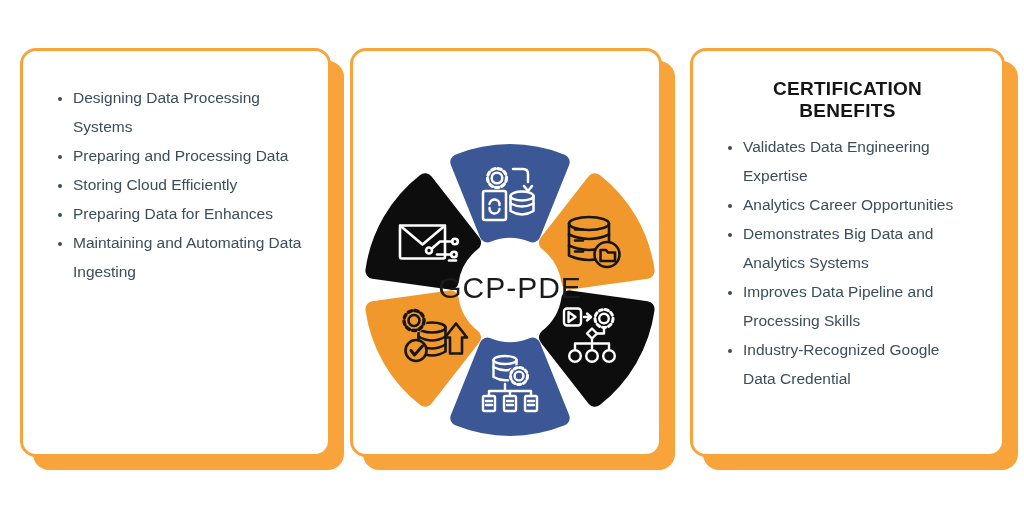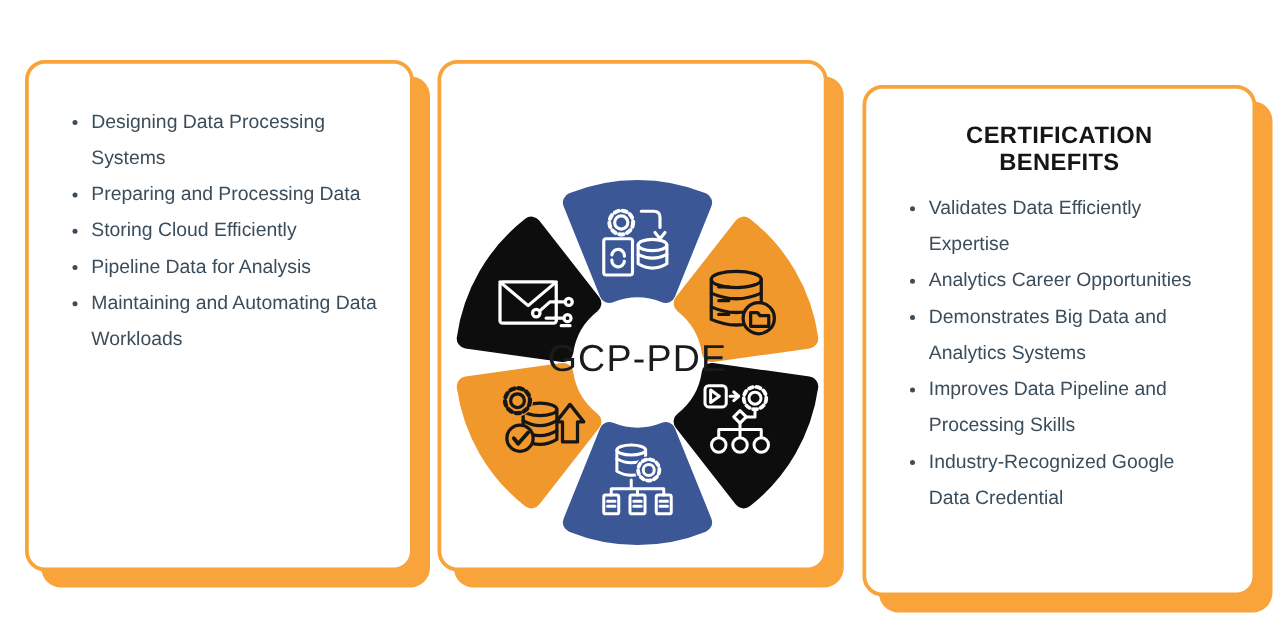--- a/index.html
+++ b/index.html
@@ -8,21 +8,21 @@
     font-family:"Liberation Sans",sans-serif;
   }
   .card{
     position:absolute;top:48px;height:409px;background:#fff;
     border:3px solid var(--accent_orange);border-radius:16px;
     box-shadow:13px 13px 0 var(--accent_orange);
     box-sizing:border-box;
   }
   #card-exam{left:20px;width:311px;}
   #card-services{left:350px;width:312px;}
-  #card-benefits{left:690px;width:315px;margin-top:20px;}
+  #card-benefits{left:690px;width:315px;}
   .card-title{
     margin:27px auto 0;max-width:220px;text-align:center;
     font-size:19px;font-weight:700;letter-spacing:.3px;line-height:22px;
     color:var(--heading_text);
   }
   .bullet-list{
     margin:0;padding:0;list-style:disc outside;
     color:var(--body_text);font-size:15.5px;line-height:29px;
   }
   .bullet-list li{margin-left:50px;}
@@ -40,22 +40,22 @@
   }
 </style>
 </head>
 <body>
 
 <section class="card" id="card-exam">
   <ul class="bullet-list list-after-one-line">
     <li>Designing Data Processing Systems</li>
     <li>Preparing and Processing Data</li>
     <li>Storing Cloud Efficiently</li>
-    <li>Pipeline Data for Analysis</li>
-    <li>Maintaining and Automating Data Workloads</li>
+    <li>Preparing Data for Enhances</li>
+    <li>Maintaining and Automating Data Ingesting</li>
   </ul>
 </section>
 
 <section class="card" id="card-services">
 
   <svg class="flower" width="320" height="320" viewBox="0 0 320 320">
 
     <path class="petal" transform="translate(160 160) rotate(0)" d="M -22.5 -55.6 L -51.7 -127.9 A 138 138 0 0 1 51.7 -127.9 L 22.5 -55.6 A 60 60 0 0 0 -22.5 -55.6 Z" fill="#3C5795" stroke="#3C5795"></path>
     <path class="petal" transform="translate(160 160) rotate(60)" d="M -22.5 -55.6 L -51.7 -127.9 A 138 138 0 0 1 51.7 -127.9 L 22.5 -55.6 A 60 60 0 0 0 -22.5 -55.6 Z" fill="#F0982C" stroke="#F0982C"></path>
     <path class="petal" transform="translate(160 160) rotate(120)" d="M -22.5 -55.6 L -51.7 -127.9 A 138 138 0 0 1 51.7 -127.9 L 22.5 -55.6 A 60 60 0 0 0 -22.5 -55.6 Z" fill="#0D0D0D" stroke="#0D0D0D"></path>
@@ -138,19 +138,19 @@
       <path d="M21,18 h7"></path>
     </g>
 
     <text class="center-label" x="160" y="157" text-anchor="middle" dominant-baseline="central">GCP-PDE</text>
   </svg>
 </section>
 
 <section class="card" id="card-benefits">
   <h2 class="card-title">CERTIFICATION BENEFITS</h2>
   <ul class="bullet-list list-after-two-lines">
-    <li>Validates Data Efficiently Expertise</li>
+    <li>Validates Data Engineering Expertise</li>
     <li>Analytics Career Opportunities</li>
     <li>Demonstrates Big Data and Analytics Systems</li>
     <li>Improves Data Pipeline and Processing Skills</li>
     <li>Industry-Recognized Google Data Credential</li>
   </ul>
 </section>
 
 </body></html>

